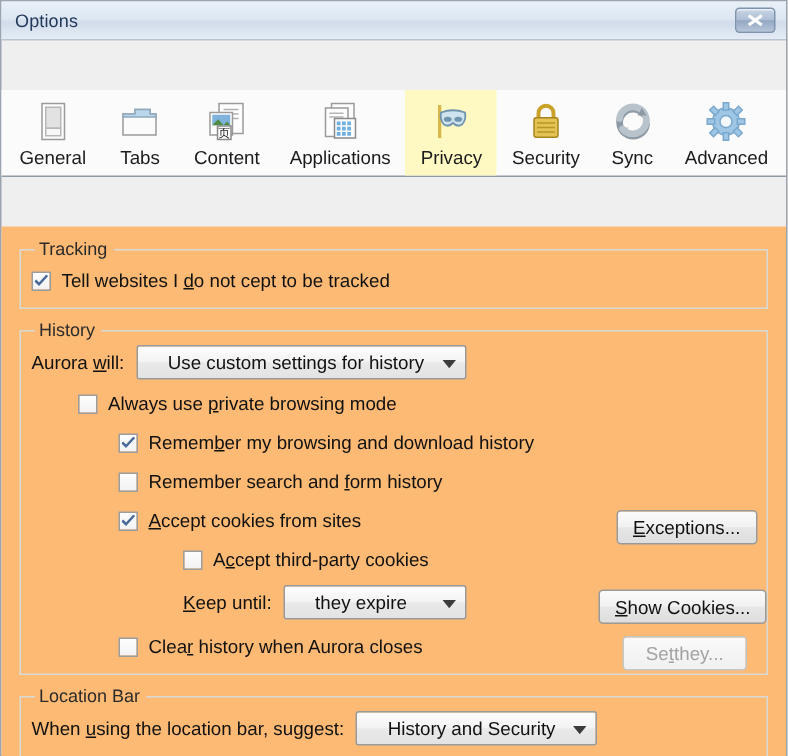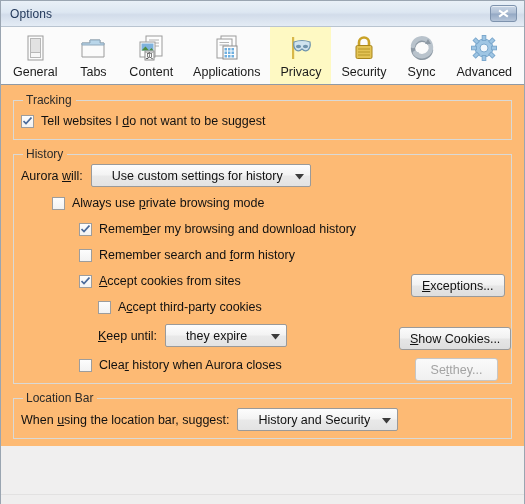--- a/index.html
+++ b/index.html
@@ -16,20 +16,21 @@
   }
   .window {
     position: absolute;
     left: 0; top: 0;
     width: 525px; height: 504px;
     box-sizing: border-box;
     border: 1px solid #9aa5b1;
     background: #f0efef;
     display: flex;
     flex-direction: column;
+    gap: 33px;
   }
   
   .titlebar {
     height: 26px;
     flex: 0 0 26px;
     box-sizing: border-box;
     background: linear-gradient(to bottom, #e9f0f7 0%, #dde7f2 45%, #d2dcea 55%, #e4ecf5 100%);
     border-bottom: 1px solid #b9c4d0;
     display: flex;
     align-items: center;
@@ -186,21 +187,21 @@
     justify-content: flex-end;
     padding-right: 12px;
     gap: 8px;
     box-sizing: border-box;
     margin-top: 48px;
   }
   .buttonbar .btn { min-width: 79px; height: 25px; }
 
   .indent1 { margin-left: 31px; }
   .indent2 { margin-left: 58px; }
-  .indent3 { margin-left: 77px; }
+  .indent3 { margin-left: 101px; }
 </style>
 </head>
 <body>
 
 <div class="window">
 
   <div class="titlebar">
     <div class="title-text">Options</div>
     <div class="close-btn">
       <svg width="13" height="11" viewBox="0 0 13 11">
@@ -343,21 +344,21 @@
   <div class="content">
 
     <fieldset class="group">
       <legend>Tracking</legend>
       <div class="row">
         <span class="cb">
           <svg width="9" height="8" viewBox="0 0 9 8">
               <path d="M0.5 4 L3 6.5 L8.5 0.5" fill="none" stroke="#4a6a9a" stroke-width="1.7"></path>
             </svg>
         </span>
-        <span class="cb-label"><span>Tell websites I </span><u>d</u><span>o not want to be suggest</span></span>
+        <span class="cb-label"><span>Tell websites I </span><u>d</u><span>o not cept to be tracked</span></span>
       </div>
     </fieldset>
 
     <fieldset class="group">
       <legend>History</legend>
 
       <div class="row" style="margin-bottom:5px;">
         <span class="lbl" style="margin-right:8px;"><span>Aurora </span><u>w</u><span>ill:</span></span>
         <span class="dd" style="min-width:193px;">
           <span>Use custom settings for history</span>

